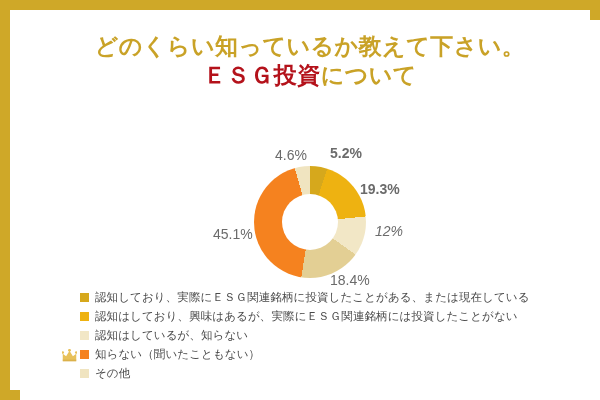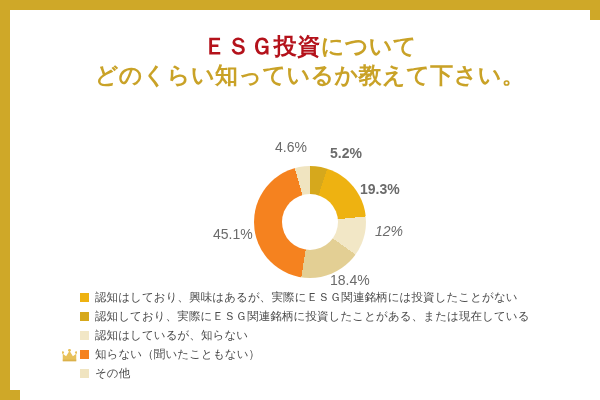--- a/index.html
+++ b/index.html
@@ -83,21 +83,21 @@
     background: #ffffff;
     border-radius: 50%;
   }
   .pct {
     position: absolute;
     font-size: 14px;
     color: #6b6b6b;
     white-space: nowrap;
     font-family: "Liberation Sans", sans-serif;
   }
-  .pct-a { left: 255px; top: 119px; text-align: center; }   
+  .pct-a { left: 255px; top: 127px; text-align: center; }   
   .pct-b { left: 310px; top: 125px; font-weight: bold; }   
   .pct-c { left: 340px; top: 161px; font-weight: bold; }   
   .pct-d { left: 355px; top: 203px; font-style: italic; }   
   .pct-e { left: 310px; top: 252px; }   
   .pct-f { left: 193px; top: 206px; }   
 
   
   .legend {
     position: absolute;
     left: 60px;
@@ -133,46 +133,46 @@
     height: 13px;
   }
 </style>
 </head>
 <body>
 
 <div class="frame">
   <div class="canvas">
 
     <div class="title-block">
+      <div class="title-line title-line-2 t-gold">どのくらい知っているか教えて下さい。</div>
       <div class="title-line title-line-1"><span class="t-red">ＥＳＧ投資</span><span class="t-gold">について</span></div>
-      <div class="title-line title-line-2 t-gold">どのくらい知っているか教えて下さい。</div>
     </div>
 
     <div class="chart-area">
       <div class="donut-wrap">
         <div class="donut" id="donut-ring" style="background: conic-gradient(rgb(214, 168, 28) 0deg, rgb(214, 168, 28) 17.9deg, rgb(238, 178, 17) 17.9deg, rgb(238, 178, 17) 84.32deg, rgb(242, 231, 198) 84.32deg, rgb(242, 231, 198) 125.62deg, rgb(227, 207, 148) 125.62deg, rgb(227, 207, 148) 188.95deg, rgb(245, 130, 31) 188.95deg, rgb(245, 130, 31) 344.17deg, rgb(240, 228, 192) 344.17deg, rgb(240, 228, 192) 360deg);"></div>
         <div class="donut-hole"></div>
       </div>
     </div>
 
     <div class="pct pct-a">4.6%</div>
     <div class="pct pct-b">5.2%</div>
     <div class="pct pct-c">19.3%</div>
     <div class="pct pct-d">12%</div>
     <div class="pct pct-e">18.4%</div>
     <div class="pct pct-f">45.1%</div>
 
     <div class="legend" id="legend-list">
         <div class="legend-item">
+          <span class="legend-swatch" style="background: rgb(214, 168, 28);"></span>
+          <span class="legend-label">認知しており、実際にＥＳＧ関連銘柄に投資したことがある、または現在している</span>
+        </div>
+        <div class="legend-item">
           <span class="legend-swatch" style="background: rgb(238, 178, 17);"></span>
           <span class="legend-label">認知はしており、興味はあるが、実際にＥＳＧ関連銘柄には投資したことがない</span>
-        </div>
-        <div class="legend-item">
-          <span class="legend-swatch" style="background: rgb(214, 168, 28);"></span>
-          <span class="legend-label">認知しており、実際にＥＳＧ関連銘柄に投資したことがある、または現在している</span>
         </div>
         <div class="legend-item">
           <span class="legend-swatch" style="background: rgb(242, 231, 198);"></span>
           <span class="legend-label">認知はしているが、知らない</span>
         </div>
         <div class="legend-item">
           <span class="crown"><svg viewBox="0 0 20 17" width="15" height="13" aria-hidden="true">
               <path d="M1 15 L1 6 L5.5 9.5 L10 2 L14.5 9.5 L19 6 L19 15 Z" fill="#e8c15a"></path>
               <circle cx="1" cy="4.6" r="1.7" fill="#e8c15a"></circle>
               <circle cx="10" cy="1.6" r="1.9" fill="#e8c15a"></circle>

